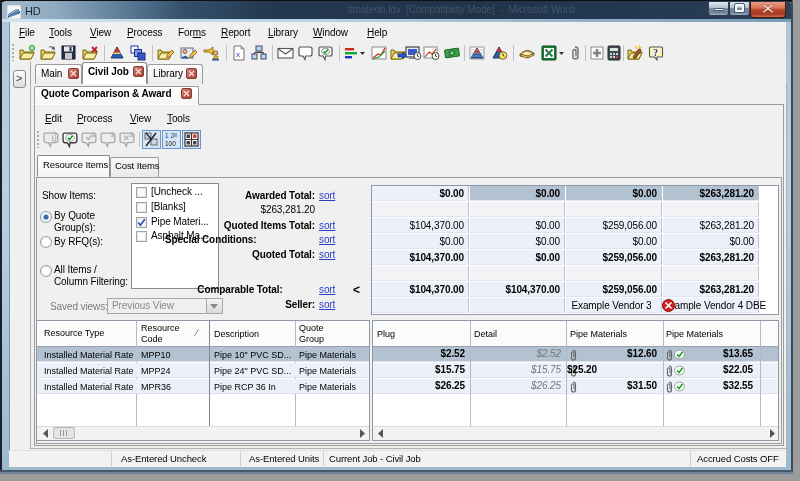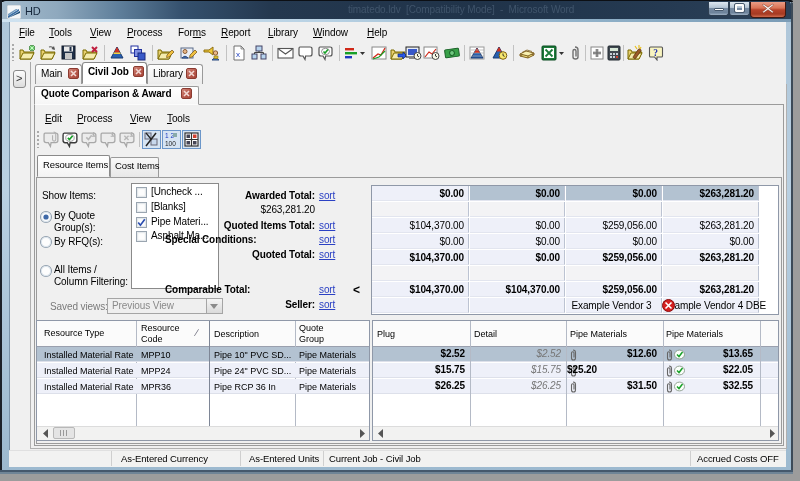--- a/index.html
+++ b/index.html
@@ -355,21 +355,21 @@
   </svg>
 <div class="t" style="left:151px;top:230.40000000000003px">Asphalt Ma...</div>
 <div class="t b" style="left:165px;top:190px;width:150px;text-align:right">Awarded Total:</div>
 <div class="t sort" style="left:319px;top:190px">sort</div>
 <div class="t b" style="left:165px;top:220px;width:150px;text-align:right">Quoted Items Total:</div>
 <div class="t sort" style="left:319px;top:220px">sort</div>
 <div class="t b" style="left:165px;top:234px;width:150px;text-align:left">Special Conditions:</div>
 <div class="t sort" style="left:319px;top:234px">sort</div>
 <div class="t b" style="left:165px;top:249px;width:150px;text-align:right">Quoted Total:</div>
 <div class="t sort" style="left:319px;top:249px">sort</div>
-<div class="t b" style="left:165px;top:284px;width:150px;text-align:left">Comparable Total:</div>
+<div class="t b" style="left:165px;top:284px;width:150px;text-align:center">Comparable Total:</div>
 <div class="t sort" style="left:319px;top:284px">sort</div>
 <div class="t b" style="left:165px;top:299px;width:150px;text-align:right">Seller:</div>
 <div class="t sort" style="left:319px;top:299px">sort</div>
 <div class="t" style="left:215px;top:204px;width:100px;text-align:right">$263,281.20</div>
 <div class="t b" style="left:353px;top:284px;font-size:12px">&lt;</div>
 <div class="a" style="left:371px;top:185px;width:408px;height:130px;border:1px solid #8f98a8;background:#fff"></div>
 <div class="a" style="left:372px;top:186px;width:97px;height:15px;background:#eef0f9;border-right:1px solid #bcc3d2;border-bottom:1px solid #e2e5ef"></div>
 <div class="t b" style="left:372px;top:188px;width:92px;text-align:right">$0.00</div>
 <div class="a" style="left:470px;top:186px;width:95px;height:15px;background:#b3c2d1;border-right:1px solid #bcc3d2;border-bottom:1px solid #e2e5ef"></div>
 <div class="t b" style="left:470px;top:188px;width:90px;text-align:right">$0.00</div>
@@ -529,16 +529,16 @@
     <path d="M6 0 L1 4.5 L6 9 Z" fill="#555"></path>
   </svg>
 <svg class="a" style="left:768px;top:429px" width="8" height="9" viewBox="0 0 8 9">
     <path d="M2 0 L7 4.5 L2 9 Z" fill="#555"></path>
   </svg>
 <div class="a" style="left:9px;top:450px;width:777px;height:17px;background:#f2f2f1;border-top:1px solid #e0e0e0"></div>
 <div class="a" style="left:111px;top:451px;width:1px;height:15px;background:#cfcfcf"></div>
 <div class="a" style="left:240px;top:451px;width:1px;height:15px;background:#cfcfcf"></div>
 <div class="a" style="left:323px;top:451px;width:1px;height:15px;background:#cfcfcf"></div>
 <div class="a" style="left:690px;top:451px;width:1px;height:15px;background:#cfcfcf"></div>
-<div class="t st" style="left:121px;top:453px">As-Entered Currency</div>
+<div class="t st" style="left:121px;top:453px">As-Entered Uncheck</div>
 <div class="t st" style="left:249px;top:453px">As-Entered Units</div>
 <div class="t st" style="left:329px;top:453px">Current Job - Civil Job</div>
 <div class="t st" style="left:697px;top:453px">Accrued Costs OFF</div>
 
 </body></html>

